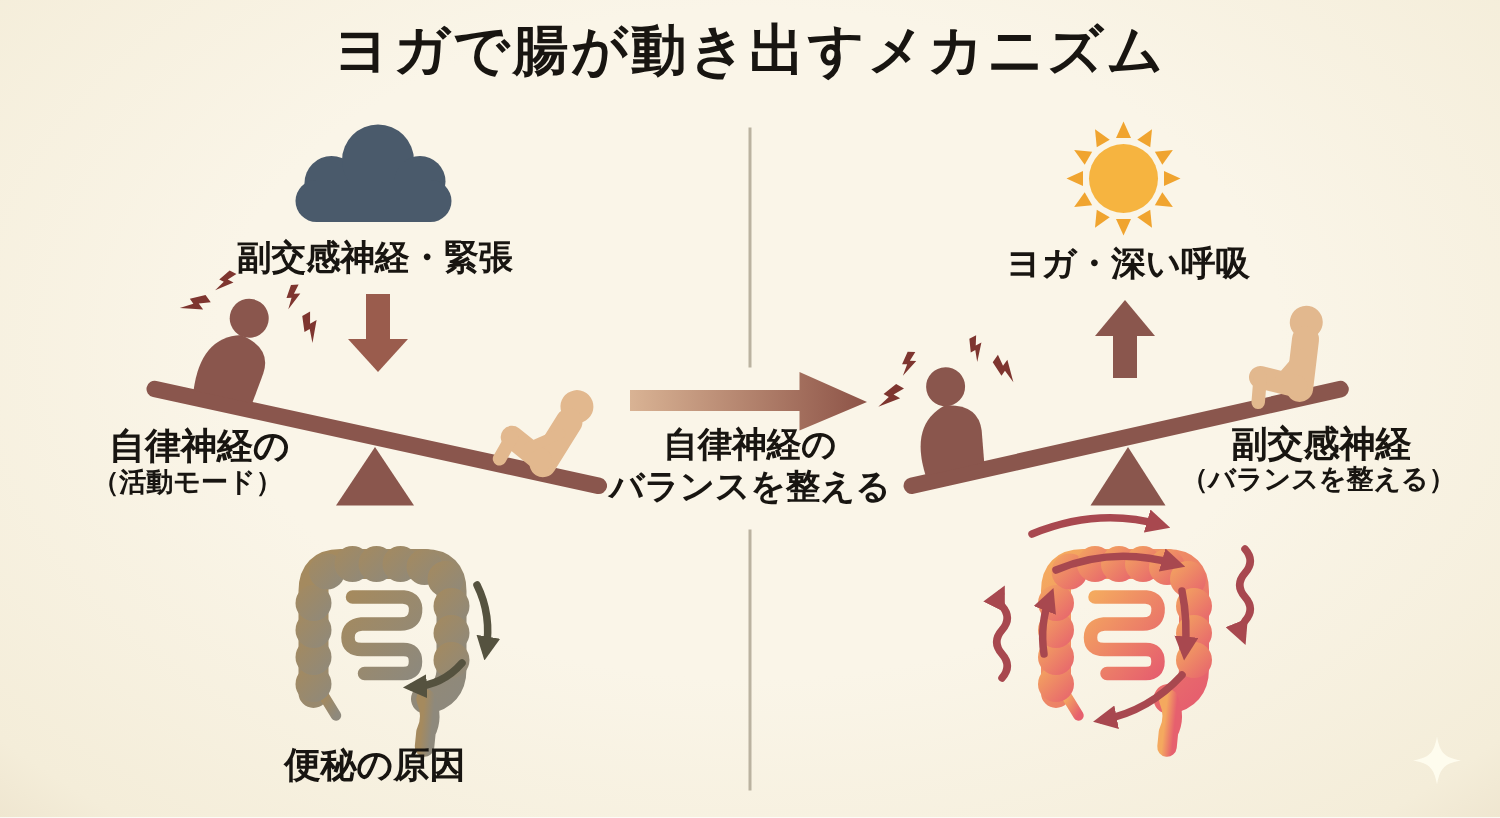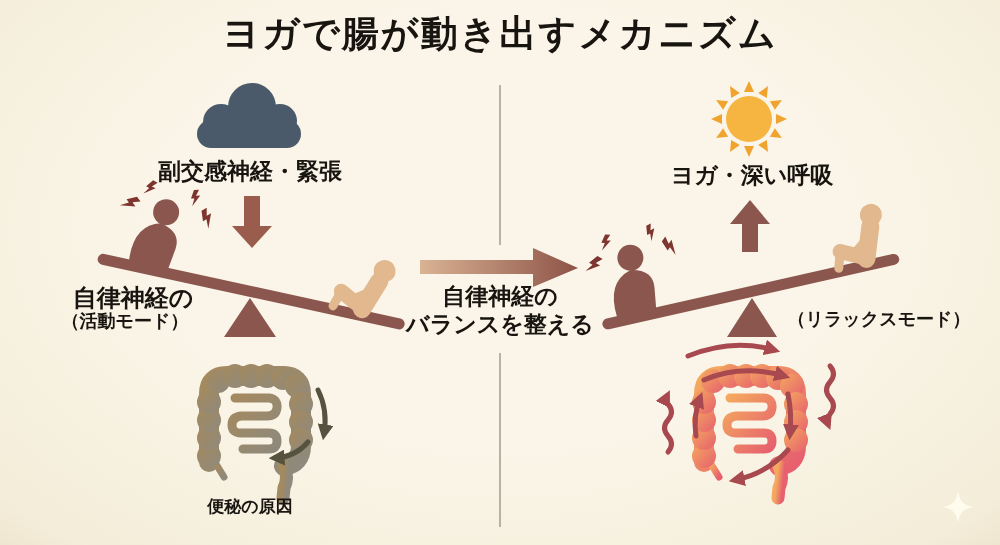--- a/index.html
+++ b/index.html
@@ -10,21 +10,21 @@
   }
   .stage{position:absolute;left:0;top:0;}
   .label{
     position:absolute;transform:translateX(-50%);white-space:nowrap;
     font-weight:bold;color:#181511;line-height:1.1;text-align:center;
   }
   .title{font-size:37px;letter-spacing:2px;}
   .lab23{font-size:23px;}
   .lab24{font-size:24px;}
   .lab18{font-size:18px;}
-  .lab25{font-size:17px;}
+  .lab25{font-size:24px;}
   .stroke-fig{stroke:#e2b88e;stroke-linecap:round;fill:none;}
 </style>
 </head>
 <body>
 
 <div class="canvas">
 
   <svg class="stage" width="1000" height="545" viewBox="0 0 1000 545">
     <defs>
       <linearGradient id="arrowGrad" x1="0" y1="0" x2="1" y2="0">
@@ -212,17 +212,18 @@
   <div class="label lab23" style="left:250px;top:159px">副交感神経・緊張</div>
 
   <div class="label lab24" style="left:133px;top:285px">自律神経の</div>
   <div class="label lab18" style="left:125px;top:312px">（活動モード）</div>
 
   <div class="label lab23" style="left:500px;top:284px">自律神経の</div>
   <div class="label lab23" style="left:500px;top:312px">バランスを整える</div>
 
   <div class="label lab23" style="left:752px;top:163px">ヨガ・深い呼吸</div>
 
-  <div class="label lab18" style="left:879px;top:310px">（リラックスモード）</div>
+  <div class="label lab24" style="left:881px;top:284px">副交感神経</div>
+  <div class="label lab18" style="left:879px;top:310px">（バランスを整える）</div>
 
   <div class="label lab25" style="left:250px;top:498px">便秘の原因</div>
 
 </div>
 
 </body></html>

